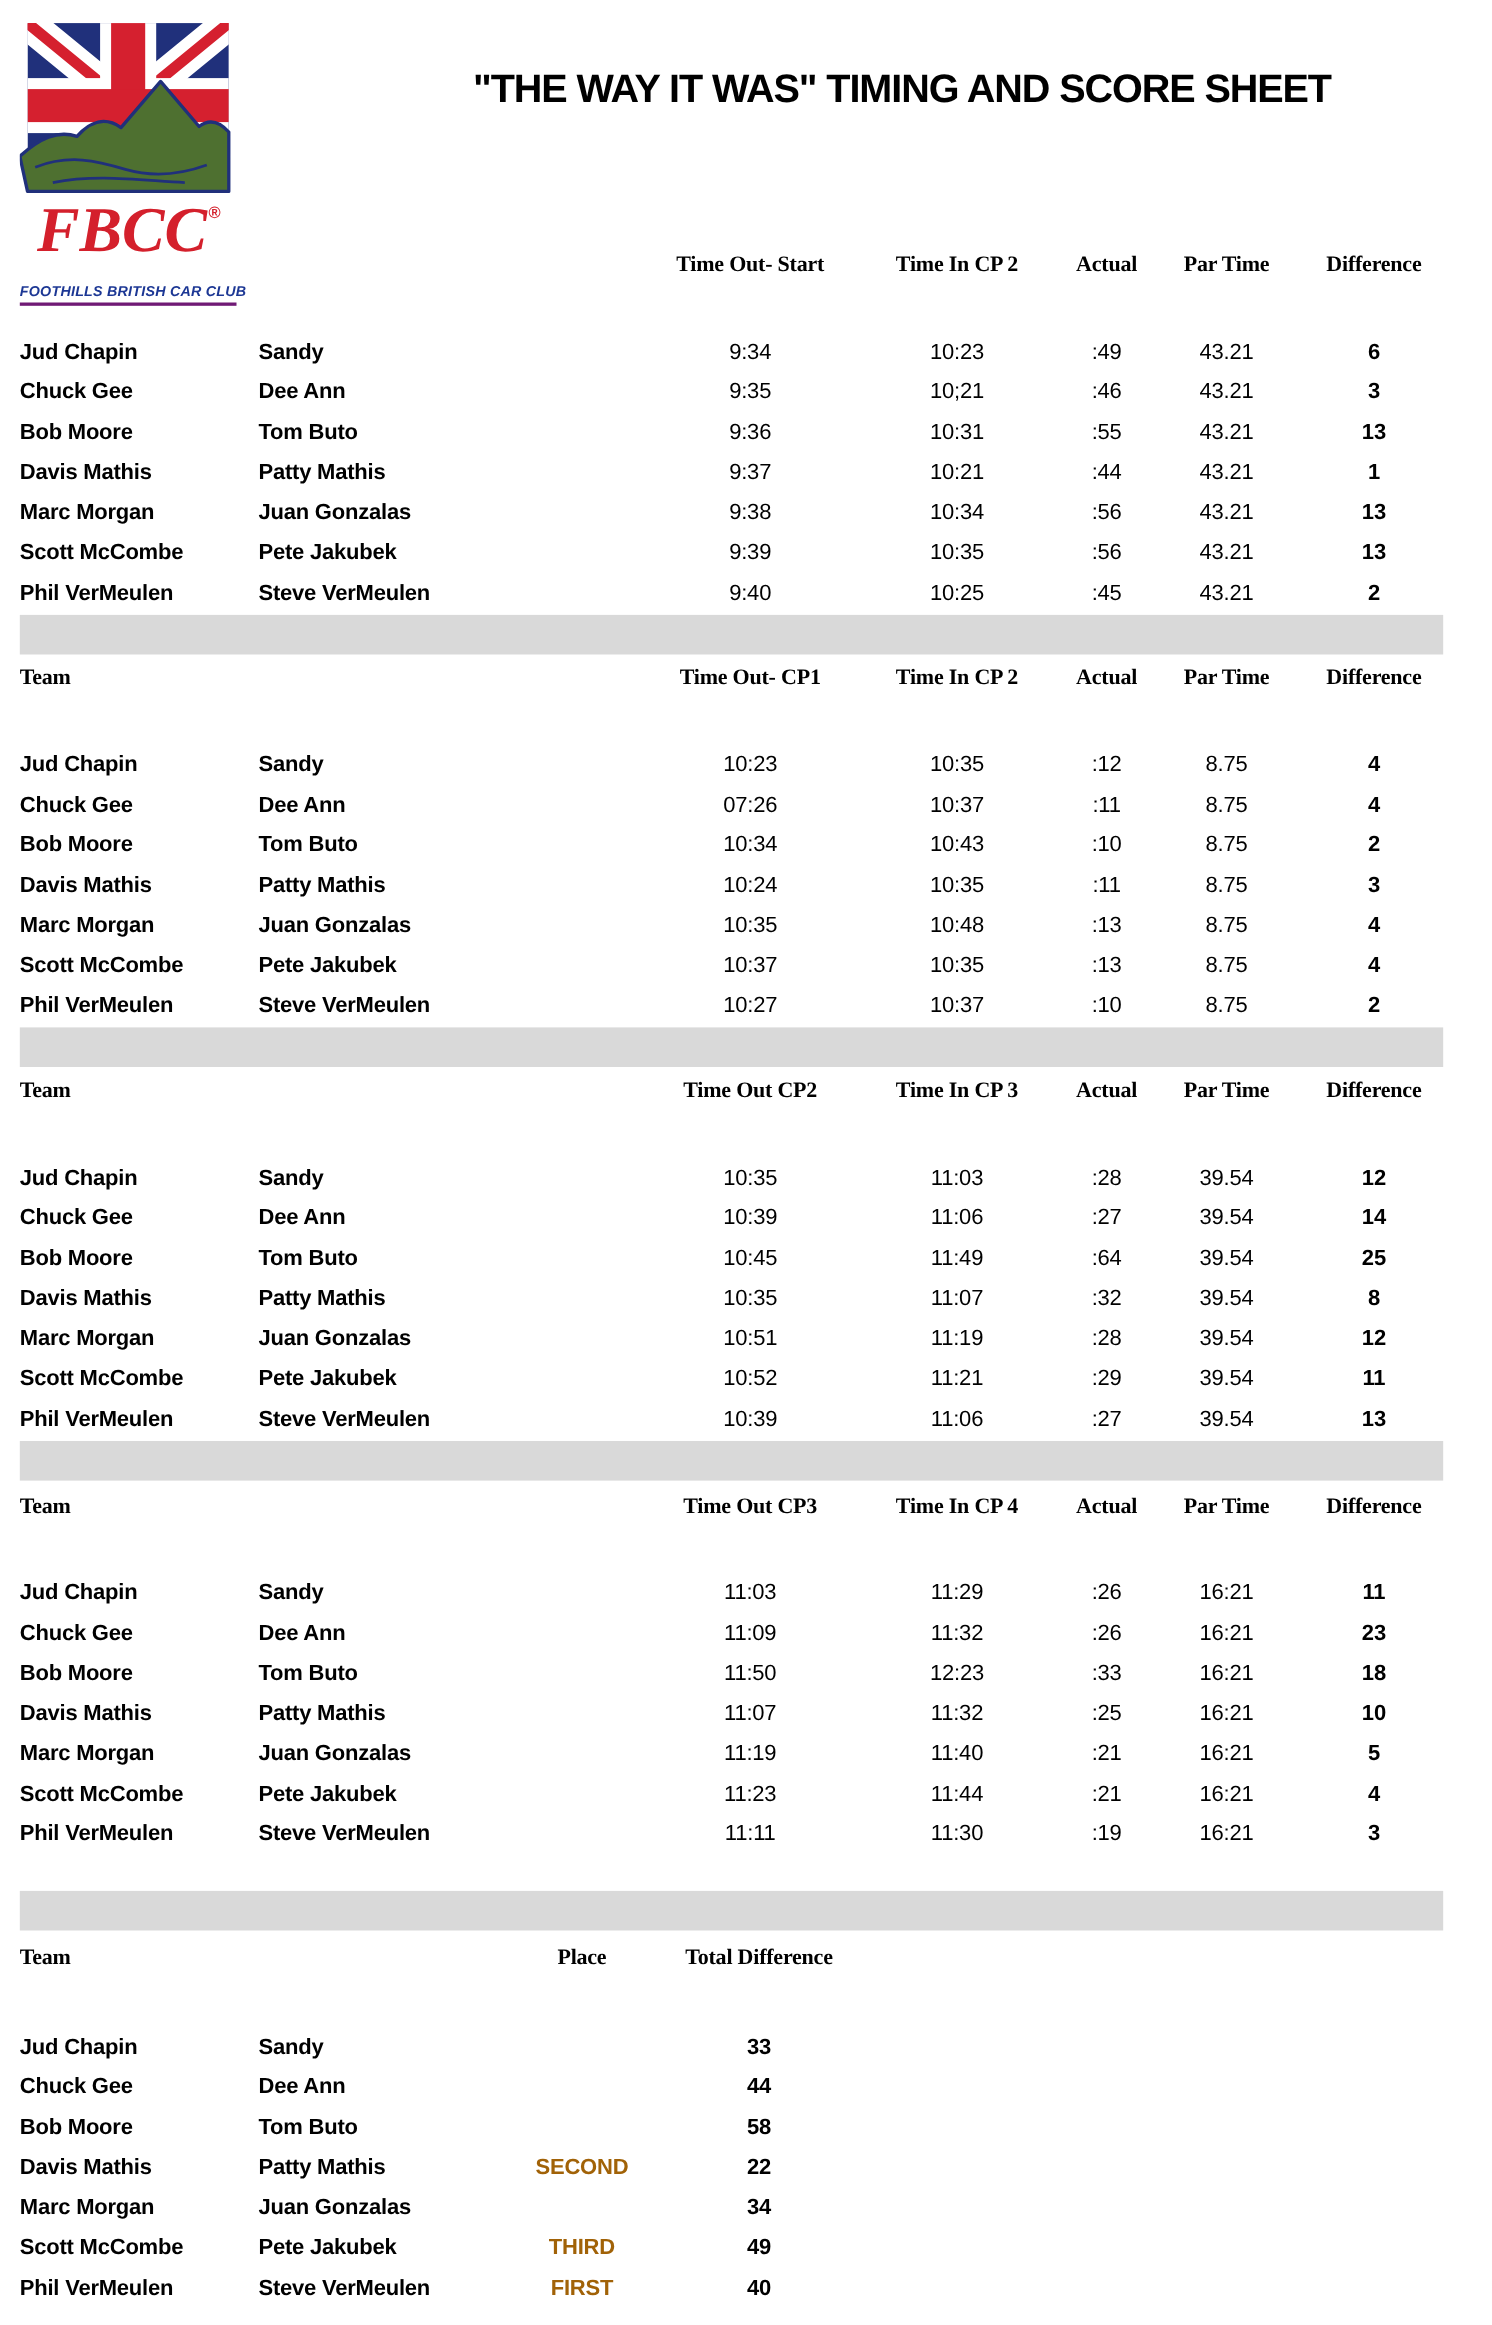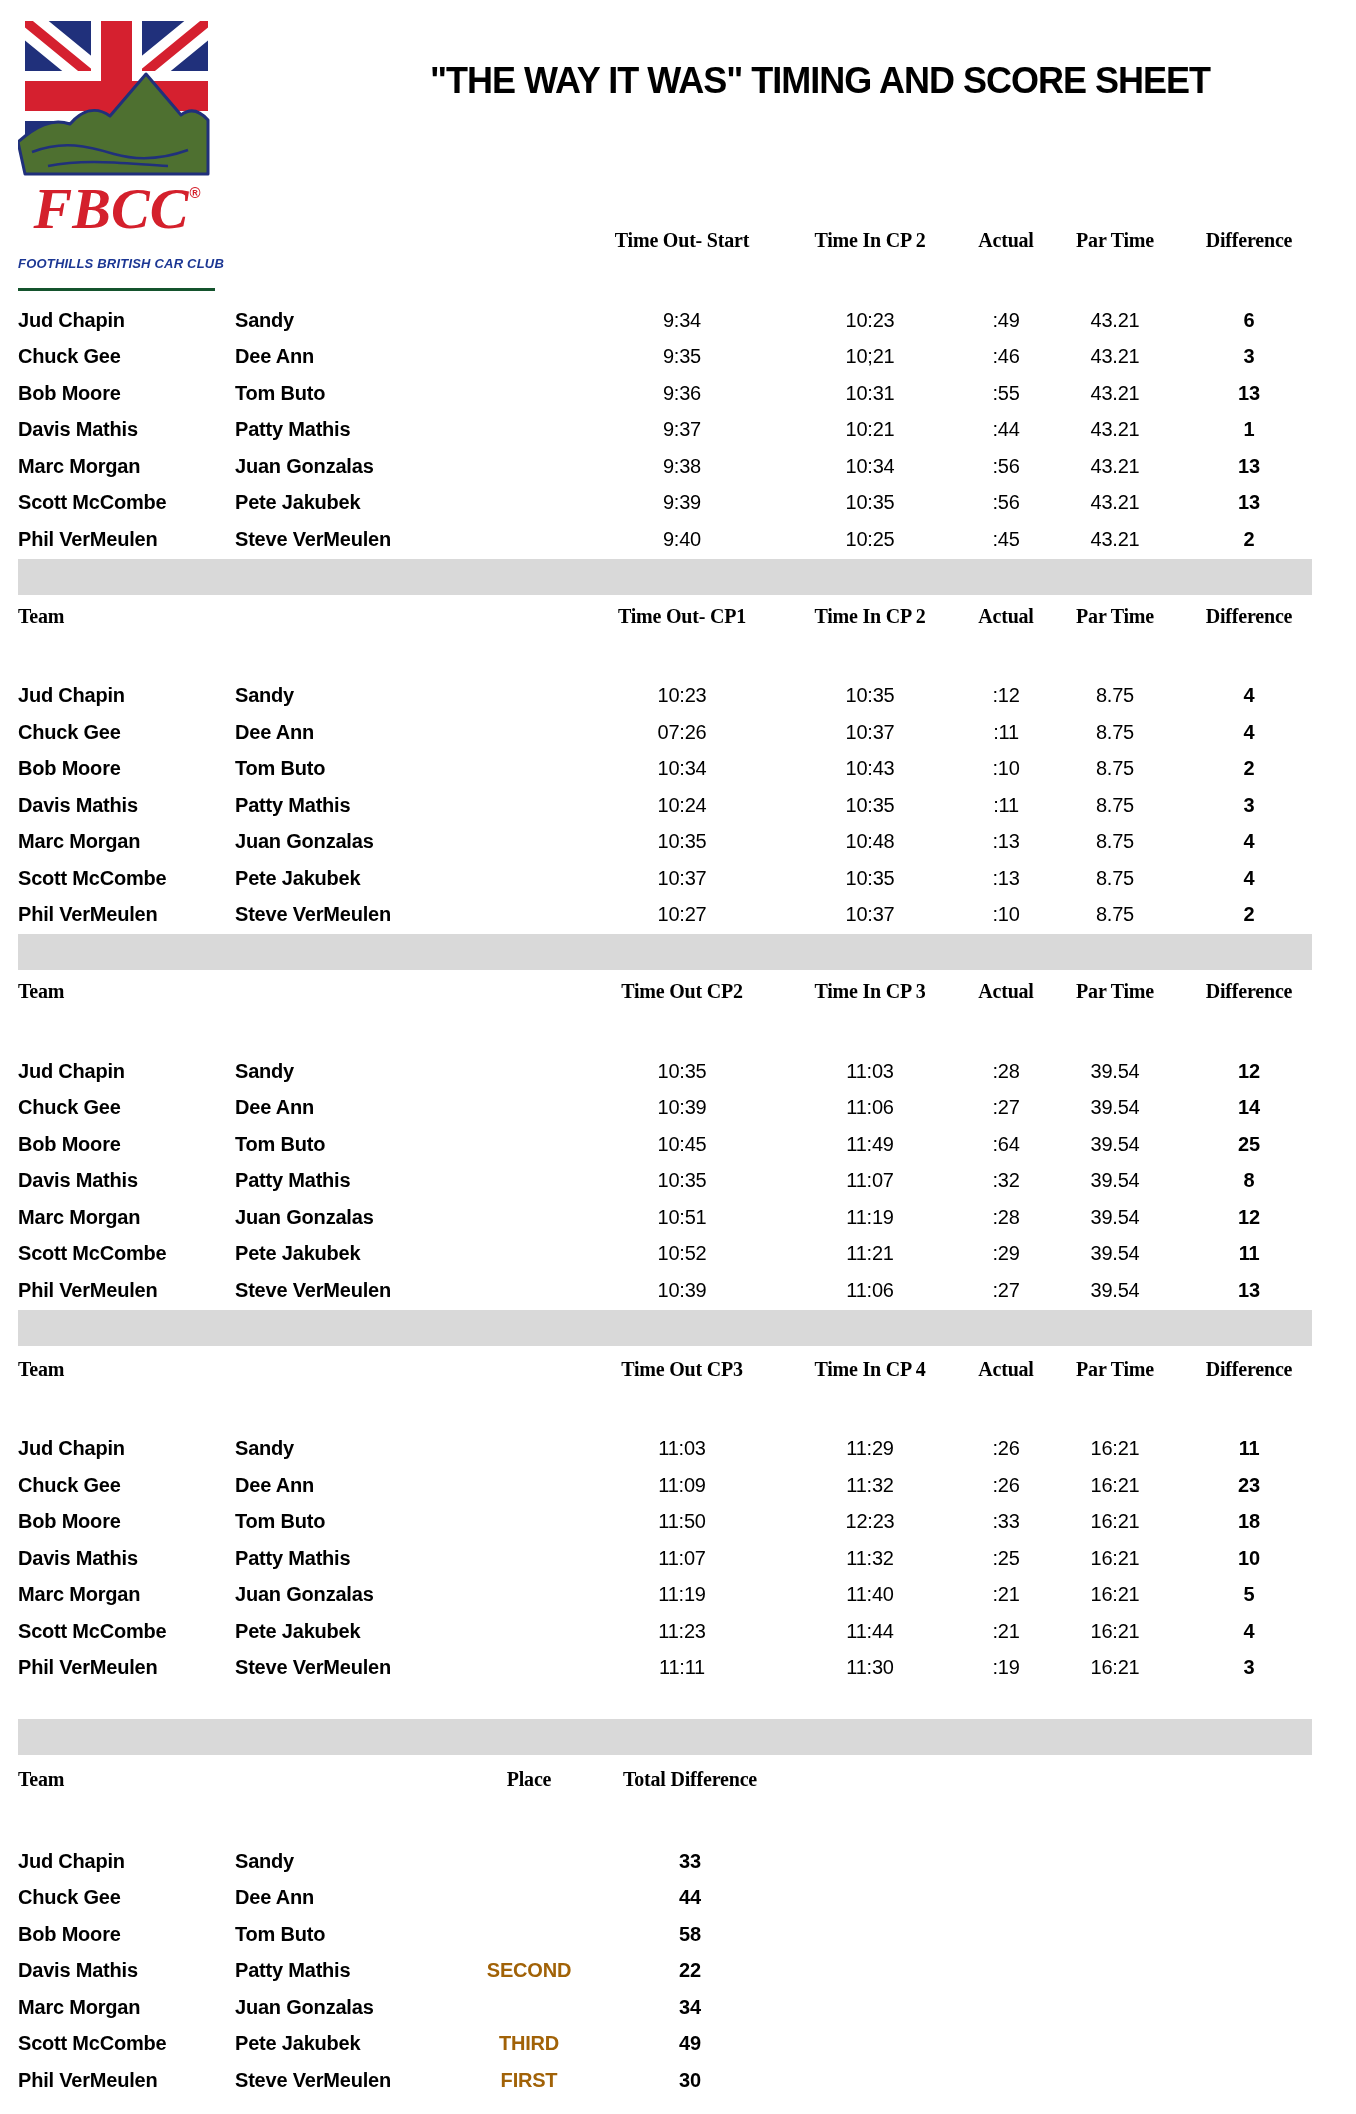--- a/index.html
+++ b/index.html
@@ -18,21 +18,21 @@
   .fbcc{
     font-family:"Liberation Serif", serif;
     font-weight:700;color:#D4202C;
     font-size:58px;line-height:62px;
     text-align:center;letter-spacing:0px;white-space:nowrap;
   }
   .reg{font-size:15px;font-family:"Liberation Sans",sans-serif;position:relative;top:-30px;left:1px;}
   .clubname{
     font-weight:700;color:#1C3794;font-size:13px;letter-spacing:.2px;
     text-align:center;white-space:nowrap;
-    border-bottom:3px solid #14532d;padding-bottom:17px;margin-top:2px;
+    border-bottom:3px solid #701a75;padding-bottom:3px;margin-top:2px;
   }
   
   .title{
     position:absolute;left:380px;top:60px;width:880px;margin:0;
     text-align:center;font-size:36px;font-weight:700;letter-spacing:-1px;
     white-space:nowrap;
   }
   
   .grid{display:grid;grid-template-columns:217px 225px 124px 196px 180px 92px 126px 142px;align-items:center;}
   .sgrid{display:grid;grid-template-columns:217px 225px 138px 184px;align-items:center;}
@@ -467,18 +467,18 @@
         <div class="sgrid row">
           <div class="left bold">Scott McCombe</div>
           <div class="left bold">Pete Jakubek</div>
           <div class="place">THIRD</div>
           <div class="center bold">49</div>
         </div>
         <div class="sgrid row">
           <div class="left bold">Phil VerMeulen</div>
           <div class="left bold">Steve VerMeulen</div>
           <div class="place">FIRST</div>
-          <div class="center bold">30</div>
+          <div class="center bold">40</div>
         </div>
       </div>
     </div>
 
 </div>
 
 </body></html>

